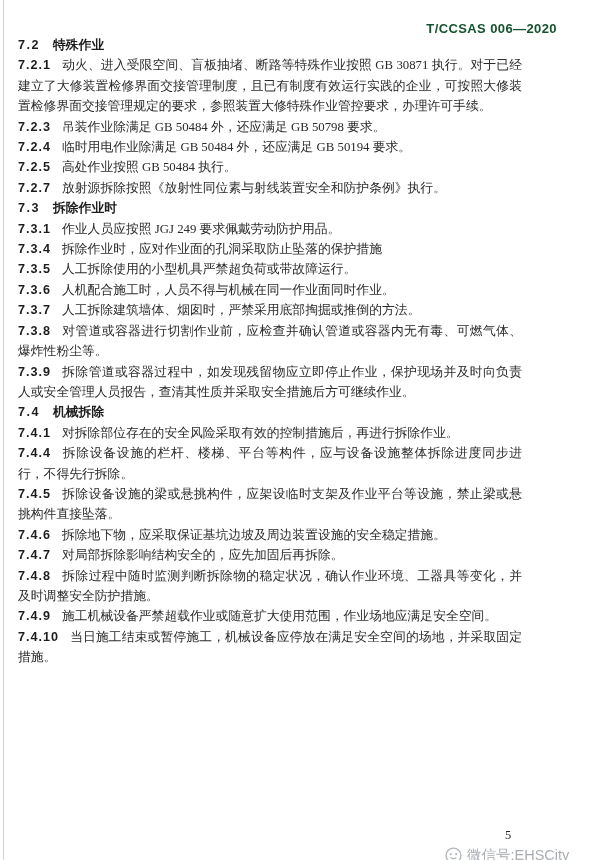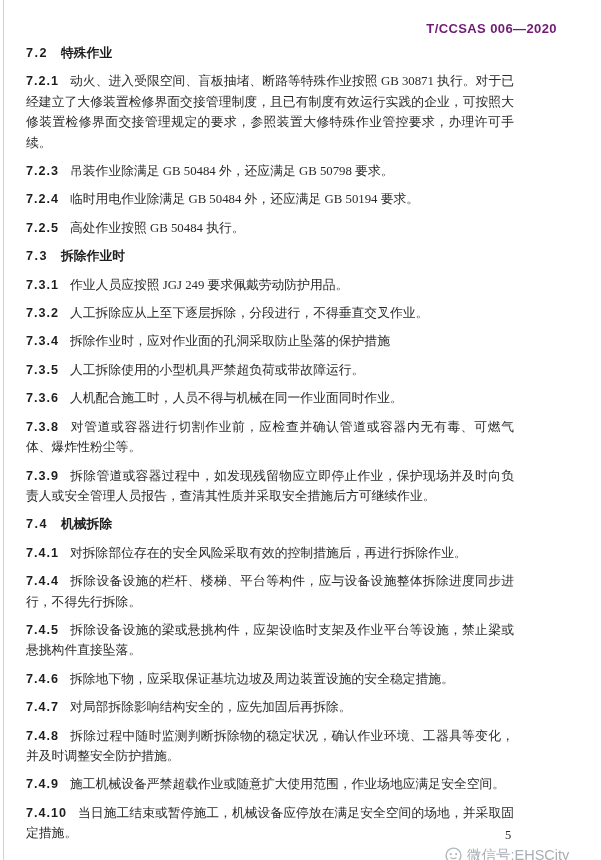--- a/index.html
+++ b/index.html
@@ -27,34 +27,34 @@
   .doc-header {
     position: absolute;
     top: 21px;
     left: 0;
     width: 557px;
     text-align: right;
     font-family: "Liberation Sans", "DejaVu Sans", sans-serif;
     font-size: 13px;
     font-weight: 600;
     letter-spacing: 0.4px;
-    color: #701a75;
+    color: #14532d;
   }
 
   .doc-body {
     position: absolute;
     top: 35px;
     left: 18px;
     width: 504px;
     font-size: 12.8px;
     line-height: 20.4px;
     text-align: justify;
   }
 
-  .doc-body p { margin: 8px; padding: 0; }
+  .doc-body p { margin: 0; padding: 0; }
 
   .section-heading {
     font-family: "Liberation Sans", "DejaVu Sans", sans-serif;
     font-weight: bold;
     font-size: 12.8px;
     color: #1d1d1d;
   }
 
   .num {
     font-family: "Liberation Sans", "DejaVu Sans", sans-serif;
@@ -109,34 +109,35 @@
   <p class="clause"><span class="num">7.2.1</span><span class="clause-text">动火、进入受限空间、盲板抽堵、断路等特殊作业按照 GB 30871 执行。对于已经建立了大修装置检修界面交接管理制度，且已有制度有效运行实践的企业，可按照大修装置检修界面交接管理规定的要求，参照装置大修特殊作业管控要求，办理许可手续。</span></p>
 
 
   <p class="clause"><span class="num">7.2.3</span><span class="clause-text">吊装作业除满足 GB 50484 外，还应满足 GB 50798 要求。</span></p>
 
   <p class="clause"><span class="num">7.2.4</span><span class="clause-text">临时用电作业除满足 GB 50484 外，还应满足 GB 50194 要求。</span></p>
 
   <p class="clause"><span class="num">7.2.5</span><span class="clause-text">高处作业按照 GB 50484 执行。</span></p>
 
 
+  <p class="clause"><span class="num">7.2.7</span><span class="clause-text">放射源拆除按照《放射性同位素与射线装置安全和防护条例》执行。</span></p>
 
   <p class="section-heading"><span class="num">7.3</span><span>拆除作业时</span></p>
 
   <p class="clause"><span class="num">7.3.1</span><span class="clause-text">作业人员应按照 JGJ 249 要求佩戴劳动防护用品。</span></p>
 
-  <p class="clause"><span class="num">7.3.2</span><span class="clause-text">人工拆除应从上至下逐层拆除，分段进行，不得垂直交叉作业。</span></p>
 
 
   <p class="clause"><span class="num">7.3.4</span><span class="clause-text">拆除作业时，应对作业面的孔洞采取防止坠落的保护措施</span></p>
 
   <p class="clause"><span class="num">7.3.5</span><span class="clause-text">人工拆除使用的小型机具严禁超负荷或带故障运行。</span></p>
 
   <p class="clause"><span class="num">7.3.6</span><span class="clause-text">人机配合施工时，人员不得与机械在同一作业面同时作业。</span></p>
 
+  <p class="clause"><span class="num">7.3.7</span><span class="clause-text">人工拆除建筑墙体、烟囱时，严禁采用底部掏掘或推倒的方法。</span></p>
 
   <p class="clause"><span class="num">7.3.8</span><span class="clause-text">对管道或容器进行切割作业前，应检查并确认管道或容器内无有毒、可燃气体、爆炸性粉尘等。</span></p>
 
   <p class="clause"><span class="num">7.3.9</span><span class="clause-text">拆除管道或容器过程中，如发现残留物应立即停止作业，保护现场并及时向负责人或安全管理人员报告，查清其性质并采取安全措施后方可继续作业。</span></p>
 
   <p class="section-heading"><span class="num">7.4</span><span>机械拆除</span></p>
 
   <p class="clause"><span class="num">7.4.1</span><span class="clause-text">对拆除部位存在的安全风险采取有效的控制措施后，再进行拆除作业。</span></p>
 
 

